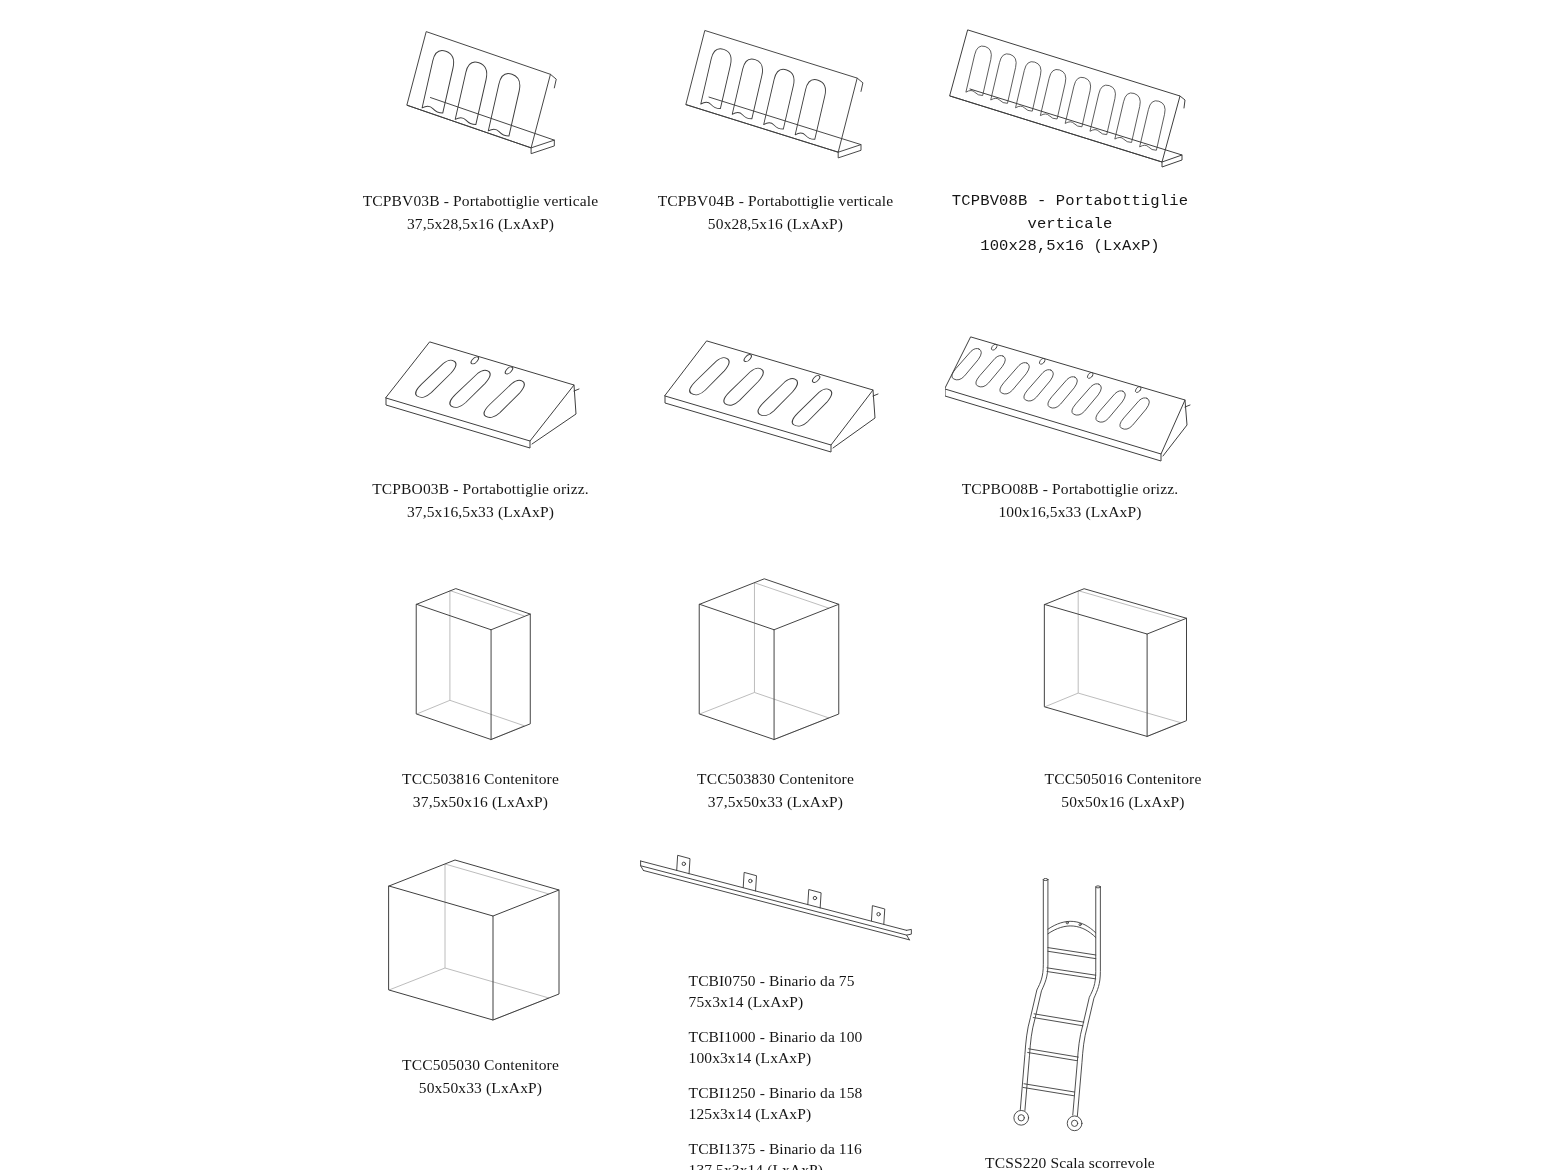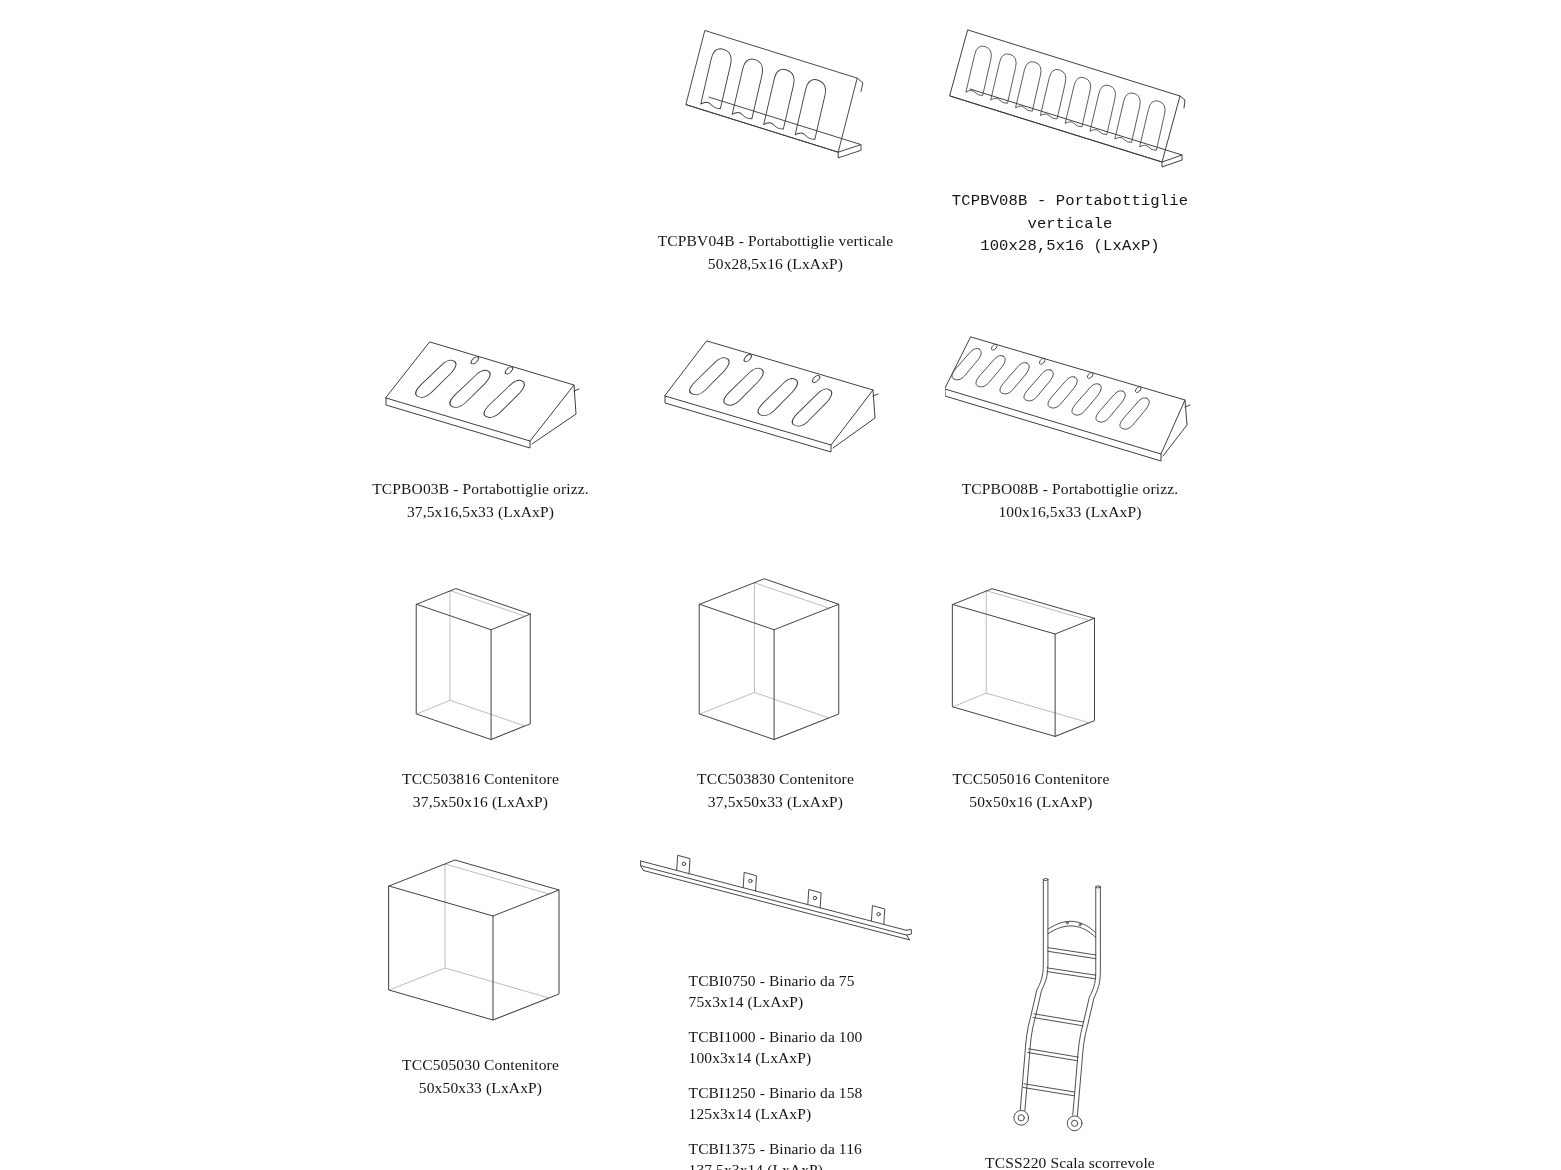--- a/index.html
+++ b/index.html
@@ -24,22 +24,43 @@
 <div class="page">
 
   <svg width="0" height="0" style="position:absolute" aria-hidden="true">
     <defs>
       <path id="archV" d="M2,66 Q8,60 13,63 Q18,66 24,64 L24,16 Q24,2 13,2 Q2,2 2,16 Z"></path>
       <path id="slotH" d="M0,0 Q7,1 6,14 L2,40 Q0,50 -8,48 Q-14,46 -12,34 L-7,6 Q-5,-1 0,0 Z"></path>
       <ellipse id="holeH" rx="2.6" ry="4.4"></ellipse>
     </defs>
   </svg>
 
-
-  <figure class="cell" style="left:628px; top:8px; width:295px;gap:40px;">
+  <figure class="cell" style="left:333px; top:8px; width:295px;">
+    <div class="art" style="height:182px;">
+      <svg viewBox="0 0 200 155" height="150">
+        <g class="ln">
+          <path d="M44,8 L172,52 L152,128 L24,84 Z"></path>
+          <path d="M172,52 L178,57 L176,66"></path>
+          <path d="M24,84 L152,128 L176,120 L48,76"></path>
+          <path d="M152,128 L152,134 L176,126 L176,120"></path>
+          <g transform="matrix(0.95,0.33,-0.22,0.97,52,22)">
+            <use href="#archV"></use>
+              <use href="#archV" x="36"></use>
+              <use href="#archV" x="72"></use>
+          </g>
+        </g>
+      </svg>
+    </div>
+    <figcaption class="caption">
+      <div>TCPBV03B - Portabottiglie verticale</div>
+      <div>37,5x28,5x16 (LxAxP)</div>
+    </figcaption>
+  </figure>
+
+  <figure class="cell" style="left:628px; top:8px; width:295px;">
     <div class="art" style="height:182px;">
       <svg viewBox="0 0 220 160" height="152">
         <g class="ln">
           <path d="M36,8 L196,58 L176,136 L16,86 Z"></path>
           <path d="M196,58 L202,63 L200,72"></path>
           <path d="M16,86 L176,136 L200,128 L40,78"></path>
           <path d="M176,136 L176,142 L200,134 L200,128"></path>
           <g transform="matrix(0.92,0.30,-0.22,0.95,44,22)">
             <use href="#archV"></use>
               <use href="#archV" x="36"></use>
@@ -189,21 +210,21 @@
           <path d="M162,36 L162,148 L96,174"></path>
         </g>
       </svg>
     </div>
     <figcaption class="caption">
       <div>TCC503830 Contenitore</div>
       <div>37,5x50x33 (LxAxP)</div>
     </figcaption>
   </figure>
 
-  <figure class="cell" style="left:876px; top:566px; width:310px;justify-content:flex-end;">
+  <figure class="cell" style="left:968px; top:566px; width:310px;justify-content:flex-end;">
     <div class="art" style="height:202px;">
       <svg viewBox="0 0 195 195" height="192">
         <g class="lnl">
           <path d="M52,20 L52,124 M52,124 L156,154 M52,20 L156,50 M18,138 L52,124 M122,168 L156,154"></path>
         </g>
         <g class="ln">
           <path d="M18,34 L122,64 L122,168 L18,138 Z"></path>
           <path d="M18,34 L58,18 L162,48 L122,64"></path>
           <path d="M162,48 L162,152 L122,168"></path>
         </g>

